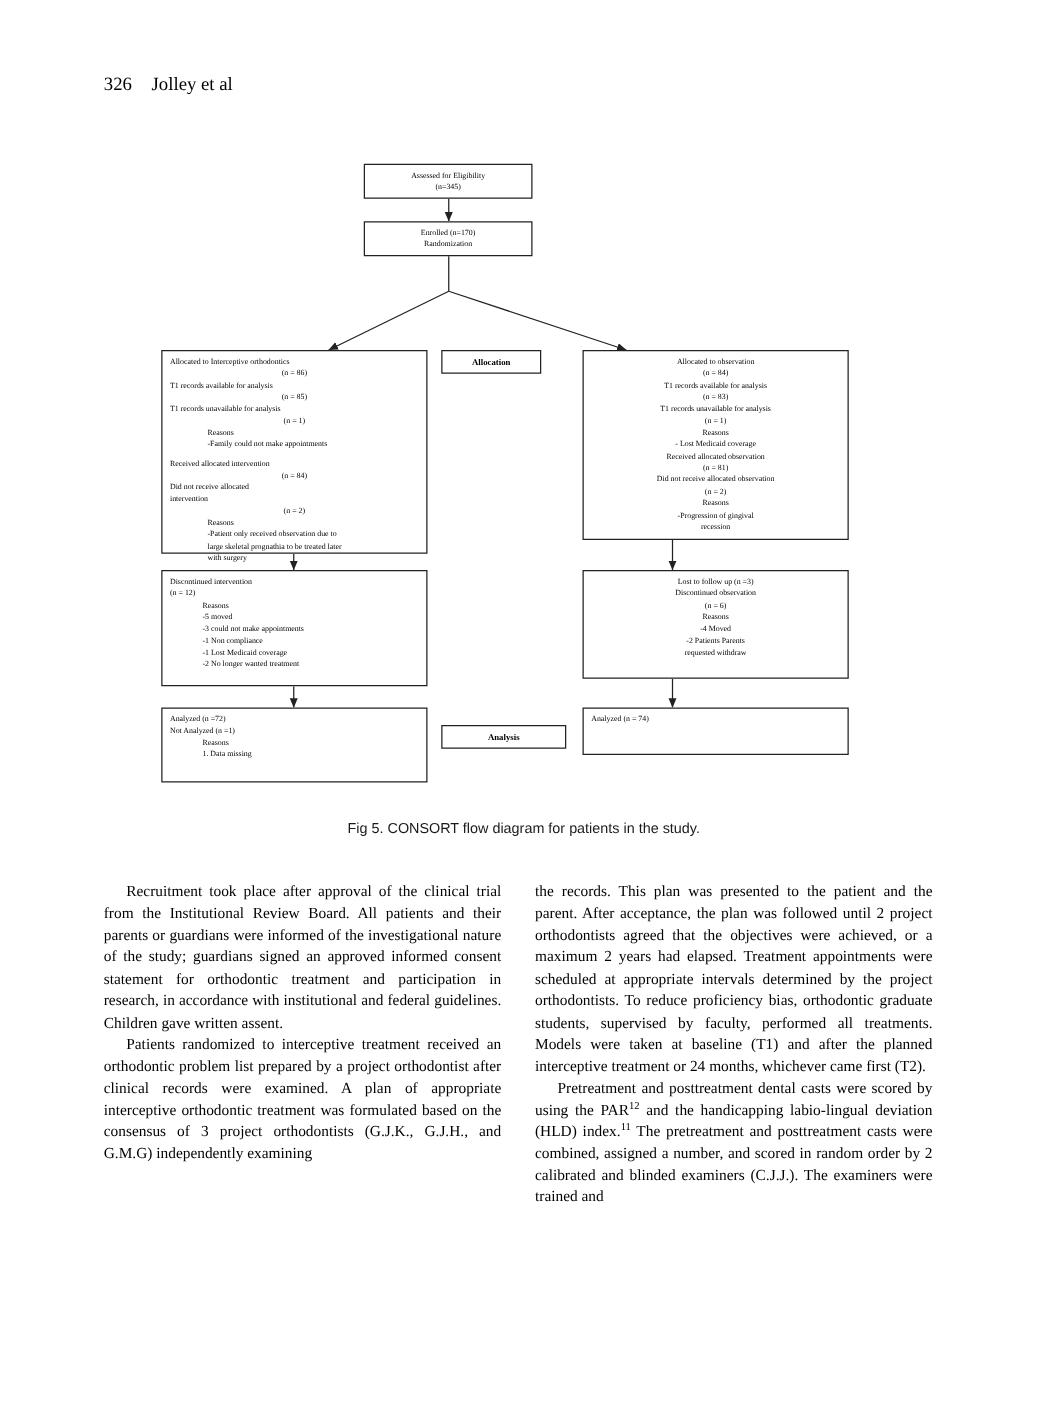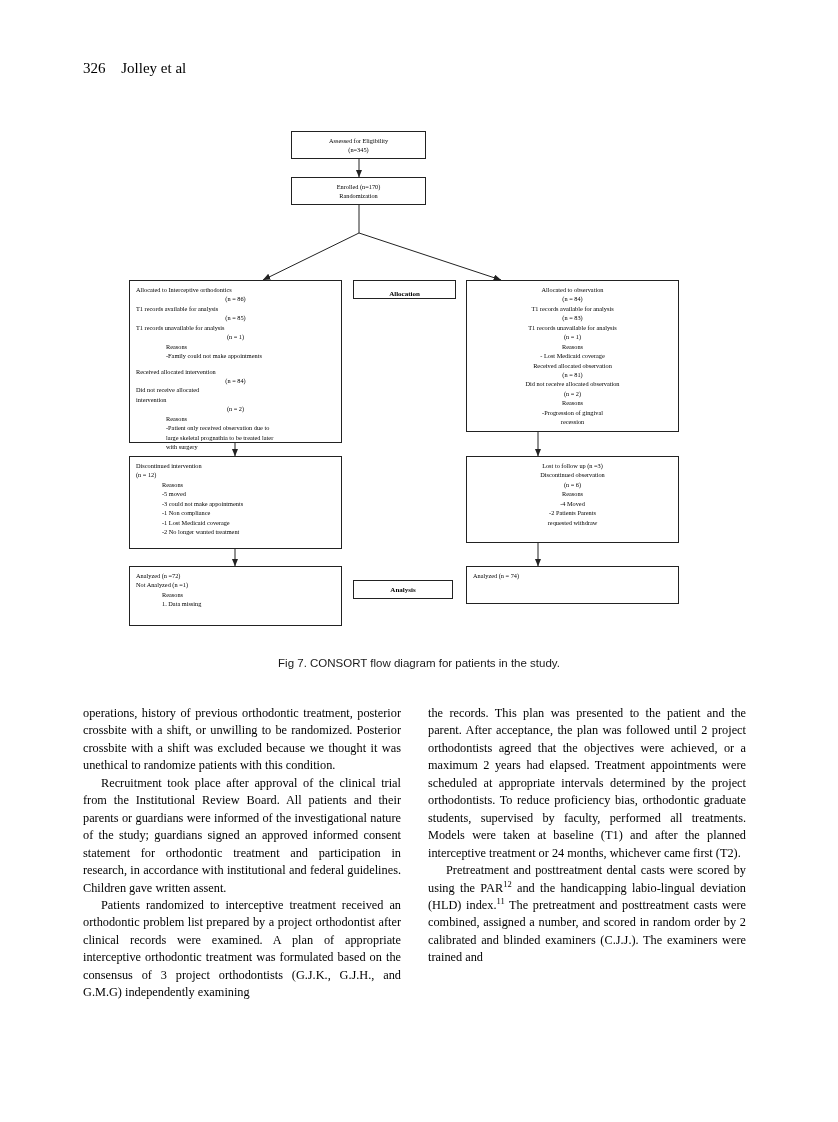--- a/index.html
+++ b/index.html
@@ -171,21 +171,21 @@
       </div>
     </div>
 
     <div class="node" style="left:208px; top:57px; width:135px; height:28px;">
       <div class="pad ctr">
         <div>Enrolled (n=170)</div>
         <div>Randomization</div>
       </div>
     </div>
 
-    <div class="lbl" style="left:270px; top:160px; width:103px; height:19px;align-items:flex-end;">
+    <div class="lbl" style="left:270px; top:160px; width:80px; height:19px;">
       <span>Allocation</span>
     </div>
 
     <div class="lbl" style="left:270px; top:460px; width:100px; height:19px;">
       <span>Analysis</span>
     </div>
 
     <div class="node" style="left:46px; top:160px; width:213px; height:163px;">
       <div class="pad">
         <div>Allocated to Interceptive orthodontics</div>
@@ -262,25 +262,24 @@
         <div class="indent1">1.  Data missing</div>
       </div>
     </div>
 
     <div class="node" style="left:383px; top:446px; width:213px; height:38px;">
       <div class="pad">
         <div>Analyzed (n = 74)</div>
       </div>
     </div>
 
-    <div class="fig-caption">Fig 7.  CONSORT flow diagram for patients in the study.</div>
+    <div class="fig-caption">Fig 5.  CONSORT flow diagram for patients in the study.</div>
   </div>
 
   <div class="col left">
-    <p>operations, history of previous orthodontic treatment, posterior crossbite with a shift, or unwilling to be randomized. Posterior crossbite with a shift was excluded because we thought it was unethical to randomize patients with this condition.</p>
     <p class="ind">Recruitment took place after approval of the clinical trial from the Institutional Review Board. All patients and their parents or guardians were informed of the investigational nature of the study; guardians signed an approved informed consent statement for orthodontic treatment and participation in research, in accordance with institutional and federal guidelines. Children gave written assent.</p>
     <p class="ind">Patients randomized to interceptive treatment received an orthodontic problem list prepared by a project orthodontist after clinical records were examined. A plan of appropriate interceptive orthodontic treatment was formulated based on the consensus of 3 project orthodontists (G.J.K., G.J.H., and G.M.G) independently examining</p>
   </div>
 
   <div class="col right">
     <p>the records. This plan was presented to the patient and the parent. After acceptance, the plan was followed until 2 project orthodontists agreed that the objectives were achieved, or a maximum 2 years had elapsed. Treatment appointments were scheduled at appropriate intervals determined by the project orthodontists. To reduce proficiency bias, orthodontic graduate students, supervised by faculty, performed all treatments. Models were taken at baseline (T1) and after the planned interceptive treatment or 24 months, whichever came first (T2).</p>
     <p class="ind"><span>Pretreatment and posttreatment dental casts were scored by using the PAR</span><sup>12</sup><span> and the handicapping labio-lingual deviation (HLD) index.</span><sup>11</sup><span> The pretreatment and posttreatment casts were combined, assigned a number, and scored in random order by 2 calibrated and blinded examiners (C.J.J.).  The examiners were trained and</span></p>
   </div>
 
 </div>

